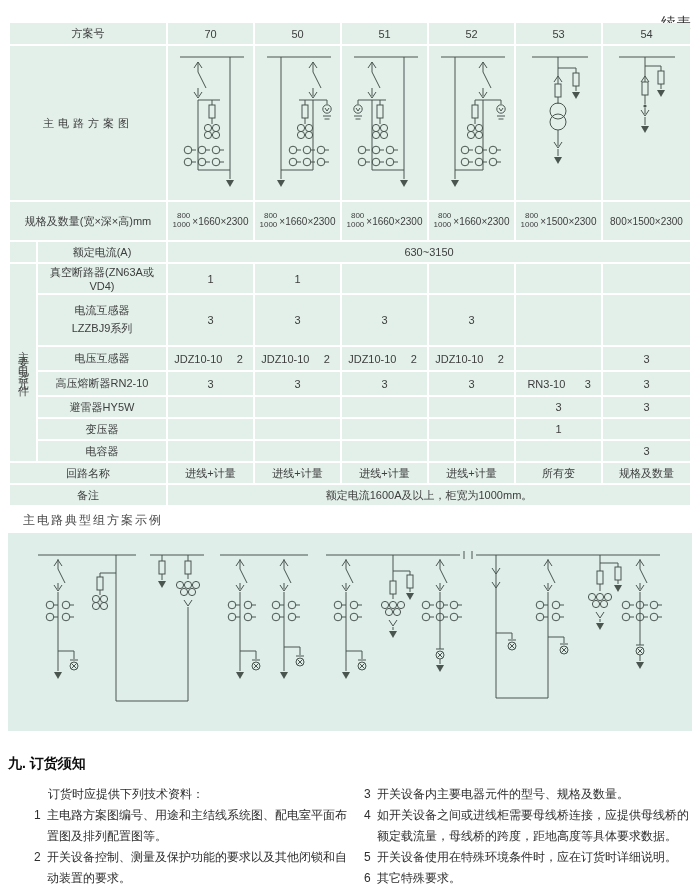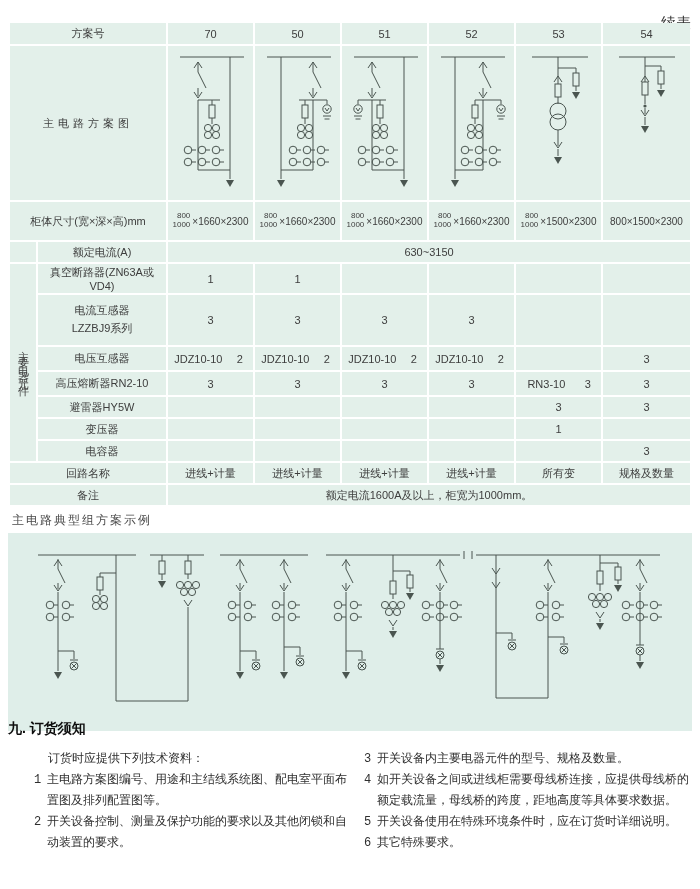--- a/index.html
+++ b/index.html
@@ -37,28 +37,28 @@
   .splitwrap{display:flex;gap:2px;height:100%;}
   .splitwrap > span{background:#e3f0ea;display:flex;align-items:center;justify-content:center;font-size:11px;}
   .sp-l{flex:0 0 70%;}
   .sp-r{flex:1;}
   td.remark{text-align:left;padding-left:14px;}
   tr.r-sm td{height:18px;margin-top:16px;}
   tr.r-md td{height:21px;}
   tr.r-ct td{height:48px;}
 
   
-  .example-title{position:absolute;top:512px;left:12px;font-size:12px;color:#4a4a4a;letter-spacing:2px;}
+  .example-title{position:absolute;top:512px;left:23px;font-size:12px;color:#4a4a4a;letter-spacing:2px;}
   .example-panel{position:absolute;top:533px;left:8px;width:684px;height:198px;background:#dfeee9;}
   .example-panel svg{display:block;}
 
   
-  .ordering{position:absolute;top:720px;left:8px;width:686px;}
+  .ordering{position:absolute;top:755px;left:8px;width:686px;}
   .ordering h2{font-size:14px;font-weight:bold;color:#0d0d0d;margin:0 0 11px 0;}
-  .ocols{display:flex;gap:12px;font-family:Liberation Mono, monospace;}
+  .ocols{display:flex;gap:12px;}
   .ocol-l{width:316px;margin-left:26px;}
   .ocol-r{width:330px;margin-left:2px;}
   .intro{font-size:12px;line-height:1.75;margin-left:14px;color:#2e2e2e;}
   .oitem{display:flex;font-size:12px;line-height:1.75;color:#2e2e2e;}
   .oitem .n{flex:0 0 13px;}
   .oitem .t{flex:1;}
 
   svg.scm{display:block;margin:0 auto;}
   .stroke{stroke:#4a5550;stroke-width:1;fill:none;}
   .fillk{fill:#4a5550;stroke:none;}
@@ -277,21 +277,21 @@
         <circle class="fillk" cx="40" cy="58" r="1.6"></circle>
         <line class="stroke" x1="40" y1="60" x2="40" y2="66"></line>
             <use href="#g-chd" x="40" y="67"></use>
         <line class="stroke" x1="40" y1="69" x2="40" y2="77"></line>
             <use href="#g-gnd" x="40" y="78"></use>
       </svg>
     </td>
   </tr>
 
   <tr>
-    <td class="lab" colspan="2">柜体尺寸(宽×深×高)mm</td>
+    <td class="lab" colspan="2">规格及数量(宽×深×高)mm</td>
     <td class="cab">
           <div class="cabwrap">
             <span class="frac">
               <span>800</span>
               <span>1000</span>
             </span>
             <span class="rest">×1660×2300</span>
           </div>
         </td>
     <td class="cab">

